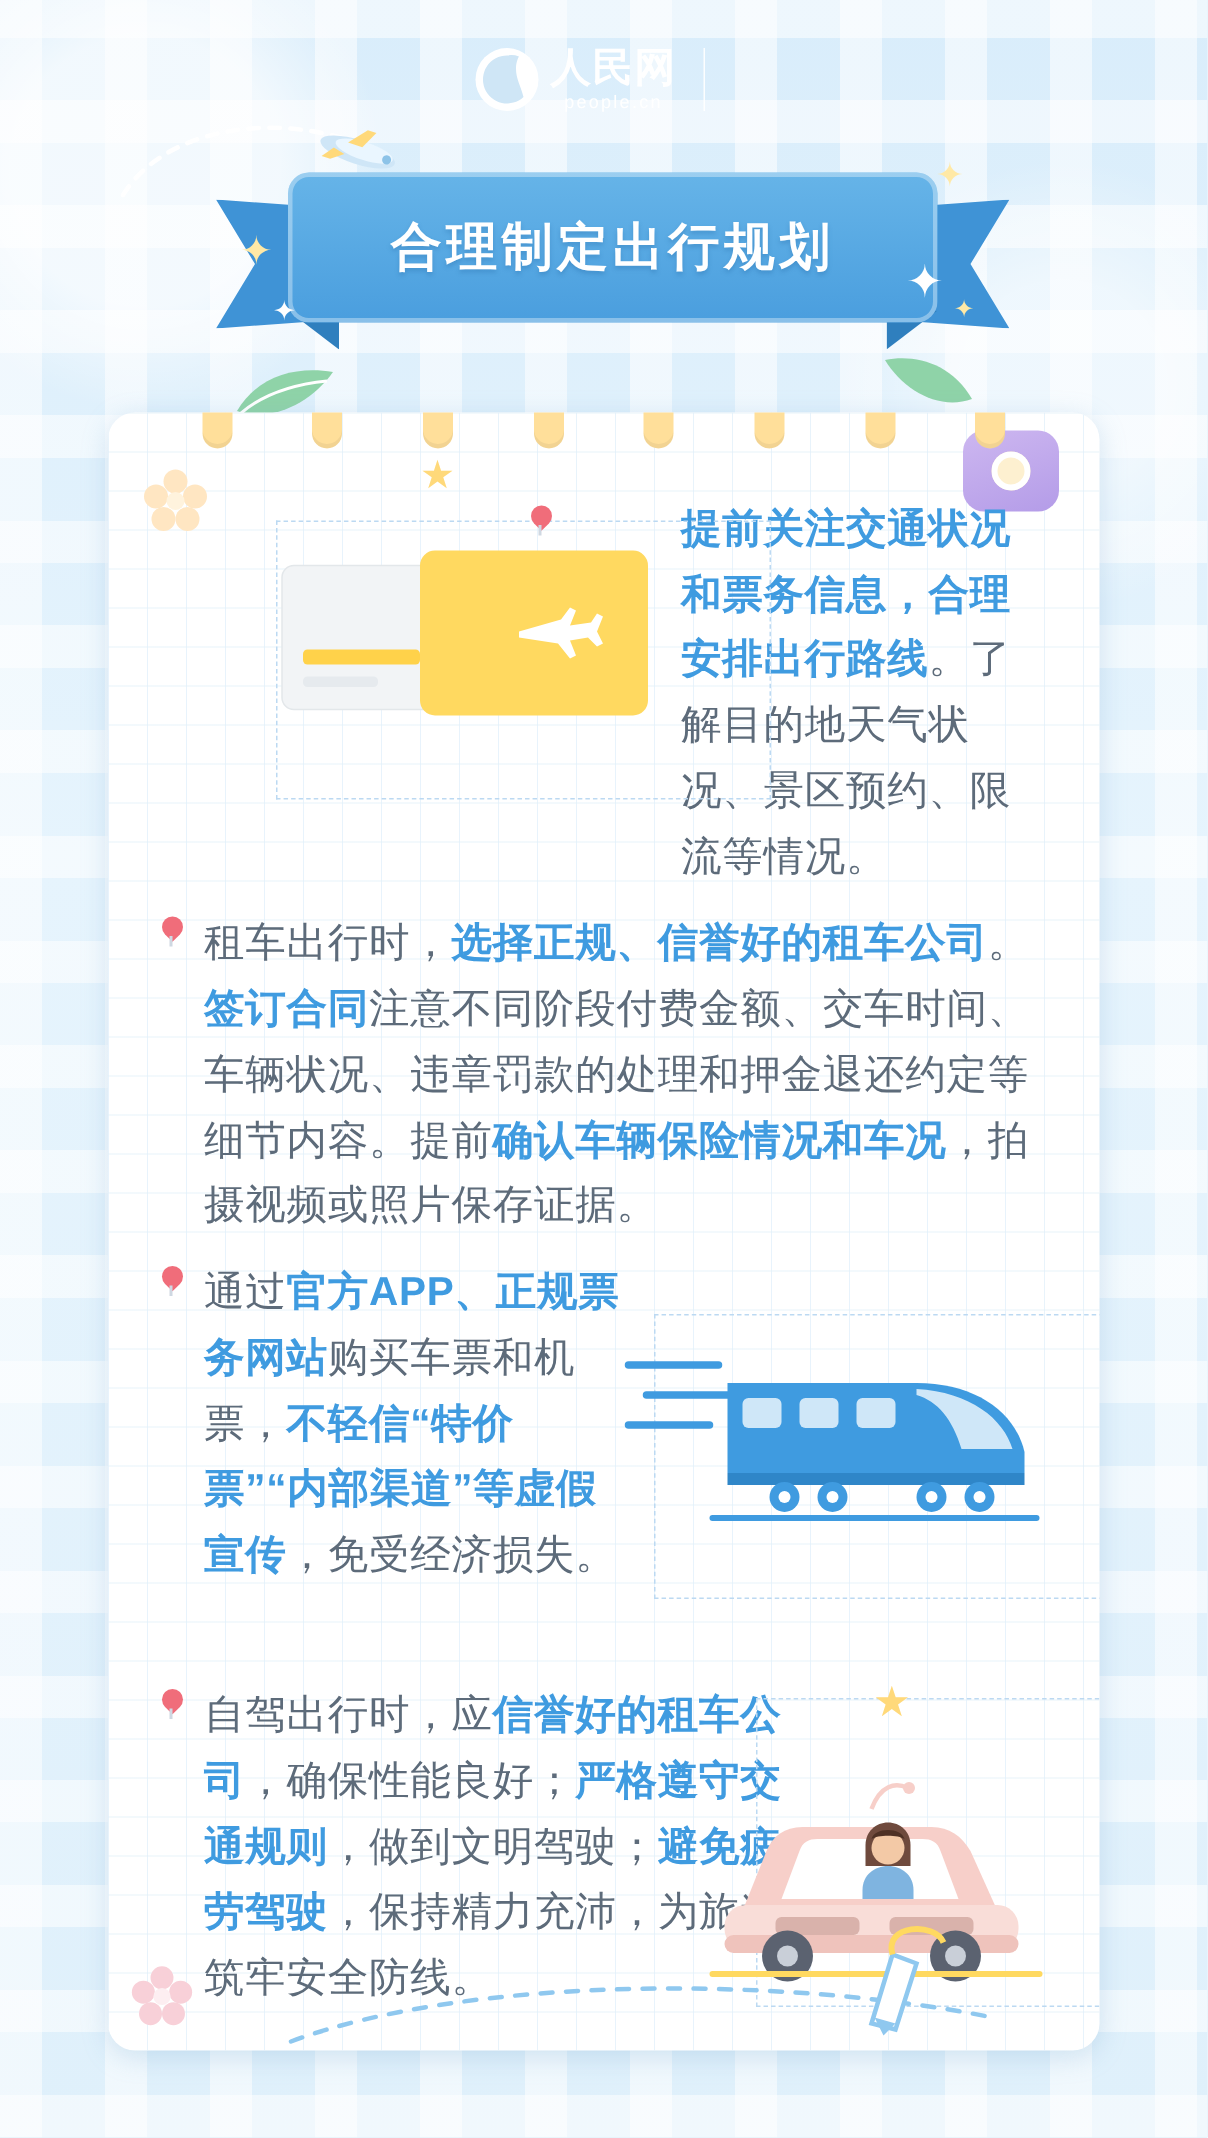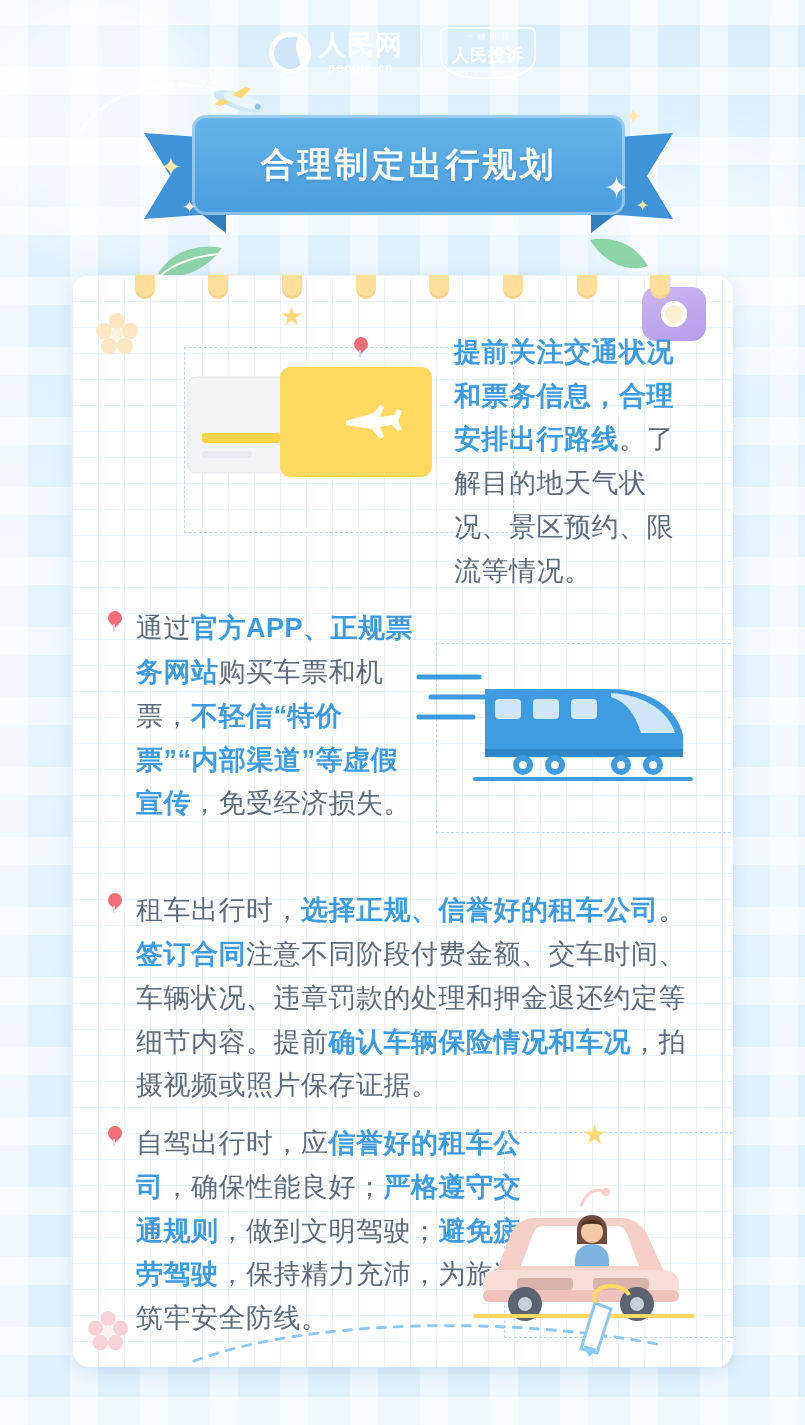--- a/index.html
+++ b/index.html
@@ -165,26 +165,20 @@
         <circle cx="21" cy="21" r="20" fill="#ffffff"></circle>
         <path d="M21 5a16 16 0 1 0 11 27.6c-2-8-5-12-5-19 0-5 2-8 2-8A16 16 0 0 0 21 5z" fill="#cfe6f6"></path>
       </svg>
     </div>
     <div style="display:flex;flex-direction:column;align-items:center;">
       <div class="logo-text-cn">人民网</div>
       <div class="logo-text-en">people.cn</div>
     </div>
   </div>
   <div class="logo-divider"></div>
-  <div class="logo-shield">
-    <div class="shield-shape"></div>
-    <div class="shield-top">一 键 举 报</div>
-    <div class="shield-main">人民投诉</div>
-    <div class="shield-sub">RIGHTS PROTECTION</div>
-  </div>
 </div>
 
 <div class="ribbon-wrap">
   <div class="ribbon-tail-l"></div>
   <div class="ribbon-tail-r"></div>
   <div class="ribbon-fold-l"></div>
   <div class="ribbon-fold-r"></div>
   <div class="ribbon-main">
     <div class="title">合理制定出行规划</div>
   </div>
@@ -245,20 +239,27 @@
             <path d="M6 18 L34 10 L40 2 L44 4 L40 14 L54 12 L58 6 L62 8 L58 18 L62 26 L58 28 L52 22 L40 24 L44 34 L40 36 L32 26 L6 22 Z" fill="#ffffff"></path>
           </g>
         </svg>
       </div>
       <div class="pin" style="left:248px; top:6px;"></div>
       <div class="txt para">
         <span class="hl">提前关注交通状况和票务信息，合理安排出行路线</span><span>。了解目的地天气状况、景区预约、限流等情况。</span>
       </div>
     </div>
 
+    <div class="block" id="b3" style="min-height:204px;">
+      <div class="pin" style="left:2px; top:4px;"></div>
+      <div class="txt para">
+        <span>租车出行时，</span><span class="hl">选择正规、信誉好的租车公司</span><span>。</span><span class="hl">签订合同</span><span>注意不同阶段付费金额、交车时间、车辆状况、违章罚款的处理和押金退还约定等细节内容。提前</span><span class="hl">确认车辆保险情况和车况</span><span>，拍摄视频或照片保存证据。</span>
+      </div>
+    </div>
+
     <div class="block" id="b2" style="min-height:268px;">
       <div class="dash-frame" style="left:330px; top:36px; width:330px; height:190px;"></div>
       <div class="art">
         <svg width="280" height="140" viewBox="0 0 280 140">
           <g stroke="#3f9be0" stroke-width="5" stroke-linecap="round" fill="none">
             <line x1="4" y1="24" x2="64" y2="24"></line>
             <line x1="16" y1="44" x2="74" y2="44"></line>
             <line x1="4" y1="64" x2="58" y2="64"></line>
           </g>
           <path d="M70 36 L196 36 C236 36 262 56 268 82 L268 96 L70 96 Z" fill="#3f9be0"></path>
@@ -278,27 +279,20 @@
               <circle cx="140" cy="112" r="4"></circle>
             <circle cx="206" cy="112" r="4"></circle>
               <circle cx="238" cy="112" r="4"></circle>
           </g>
           <line x1="60" y1="126" x2="276" y2="126" stroke="#3f9be0" stroke-width="4" stroke-linecap="round"></line>
         </svg>
       </div>
       <div class="pin" style="left:2px; top:4px;"></div>
       <div class="txt para">
         <span>通过</span><span class="hl">官方APP、正规票务网站</span><span>购买车票和机票，</span><span class="hl">不轻信“特价票”“内部渠道”等虚假宣传</span><span>，免受经济损失。</span>
-      </div>
-    </div>
-
-    <div class="block" id="b3" style="min-height:204px;">
-      <div class="pin" style="left:2px; top:4px;"></div>
-      <div class="txt para">
-        <span>租车出行时，</span><span class="hl">选择正规、信誉好的租车公司</span><span>。</span><span class="hl">签订合同</span><span>注意不同阶段付费金额、交车时间、车辆状况、违章罚款的处理和押金退还约定等细节内容。提前</span><span class="hl">确认车辆保险情况和车况</span><span>，拍摄视频或照片保存证据。</span>
       </div>
     </div>
 
     <div class="block" id="b4" style="min-height:230px;">
       <div class="dash-frame" style="left:398px; top:10px; width:264px; height:206px;"></div>
       <div class="star" style="left:476px; top:-4px; font-size:28px;">★</div>
       <div class="art">
         <svg width="230" height="150" viewBox="0 0 230 150">
           <path d="M26 92 L42 52 C46 42 54 36 66 36 L152 36 C164 36 172 42 178 52 L196 92 Z" fill="#f7cfc9"></path>
           <path d="M52 84 L64 52 C66 46 70 44 76 44 L146 44 C152 44 156 46 158 52 L170 84 Z" fill="#ffffff"></path>

